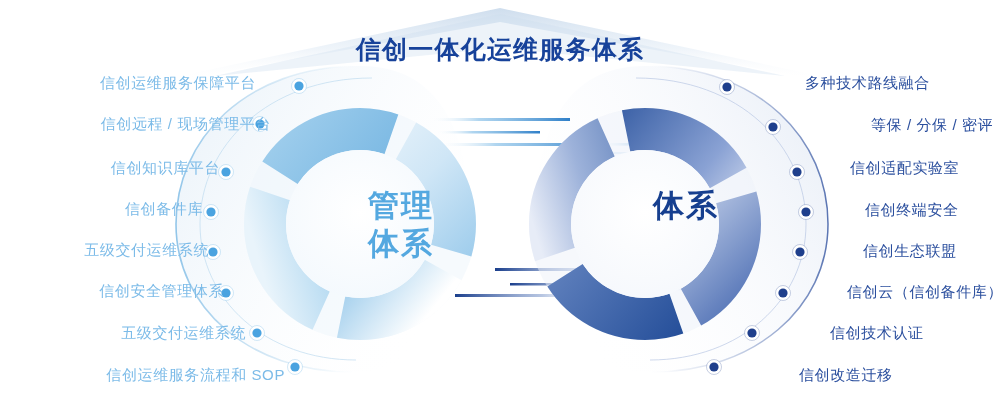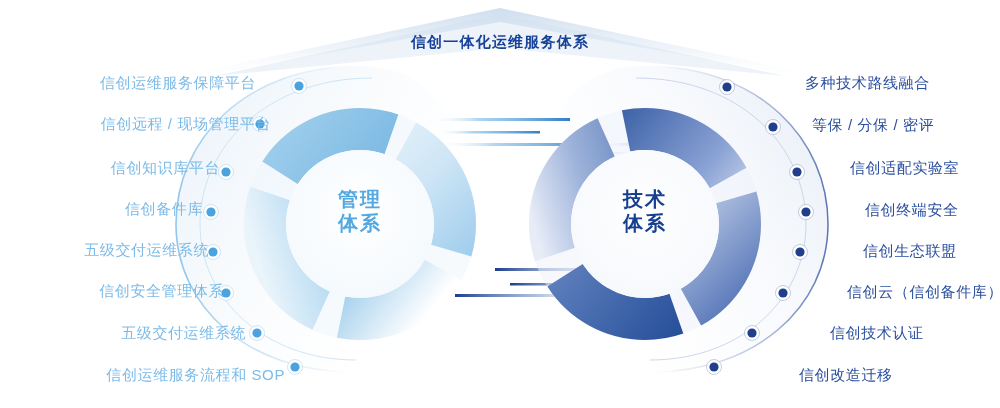--- a/index.html
+++ b/index.html
@@ -18,35 +18,35 @@
     font-size:15px;
     letter-spacing:.6px;
     line-height:1;
     margin-left:32px;
   }
   .lbl-left{ text-align:right; color:#7cbbe8; }
   .lbl-right{ text-align:left; color:#2b4f9e; }
 
   .ring-title{
     position:absolute;
-    text-align:center;
+    text-align:right;
     font-weight:bold;
-    font-size:20px;
+    font-size:31px;
     line-height:1.22;
     letter-spacing:2px;
   }
   #title-left{ color:#54a8e0; }
   #title-right{ color:#163f8f; }
 
   #banner-title{
     position:absolute;
     left:0; right:0;
     top:33px;
     text-align:center;
-    font-size:15px;
+    font-size:25px;
     font-weight:bold;
     letter-spacing:1.2px;
     color:#17429a;
   }
 </style>
 </head>
 <body>
 
 <div id="stage">
 
@@ -290,37 +290,36 @@
     </svg>
 
   <div id="banner-title">信创一体化运维服务体系</div>
 
   <div class="ring-title" id="title-left" style="left:286px;top:187px;width:148px;">
     <div>管理</div>
     <div>体系</div>
   </div>
 
   <div class="ring-title" id="title-right" style="left:571px;top:187px;width:148px;">
-    <div>技术</div>
     <div>体系</div>
   </div>
 
   <div id="left-labels">
       <div class="lbl lbl-left" style="top: 75px; left: 0px; width: 224px;">信创运维服务保障平台</div>
       <div class="lbl lbl-left" style="top: 116px; left: 0px; width: 204px; padding-left: 35px;">信创远程 / 现场管理平台</div>
       <div class="lbl lbl-left" style="top: 160px; left: 4px; width: 184px;">信创知识库平台</div>
       <div class="lbl lbl-left" style="top: 201px; left: 0px; width: 171px;">信创备件库</div>
       <div class="lbl lbl-left" style="top: 242px; left: 0px; width: 177px;">五级交付运维系统</div>
       <div class="lbl lbl-left" style="top: 283px; left: 0px; width: 192px;">信创安全管理体系</div>
       <div class="lbl lbl-left" style="top: 325px; left: 0px; width: 214px;">五级交付运维系统</div>
       <div class="lbl lbl-left" style="top: 367px; left: 0px; width: 253px;">信创运维服务流程和 SOP</div>
     </div>
   <div id="right-labels">
       <div class="lbl lbl-right" style="top: 75px; left: 773px;">多种技术路线融合</div>
-      <div class="lbl lbl-right" style="top: 117px; left: 780px;">等保 / 分保 / 密评</div>
+      <div class="lbl lbl-right" style="top: 117px; left: 839px;">等保 / 分保 / 密评</div>
       <div class="lbl lbl-right" style="top: 160px; left: 818px;">信创适配实验室</div>
       <div class="lbl lbl-right" style="top: 202px; left: 833px;">信创终端安全</div>
       <div class="lbl lbl-right" style="top: 243px; left: 831px;">信创生态联盟</div>
       <div class="lbl lbl-right" style="top: 284px; left: 815px;">信创云（信创备件库）</div>
       <div class="lbl lbl-right" style="top: 325px; left: 798px;">信创技术认证</div>
       <div class="lbl lbl-right" style="top: 367px; left: 767px;">信创改造迁移</div>
     </div>
 
 </div>
 

